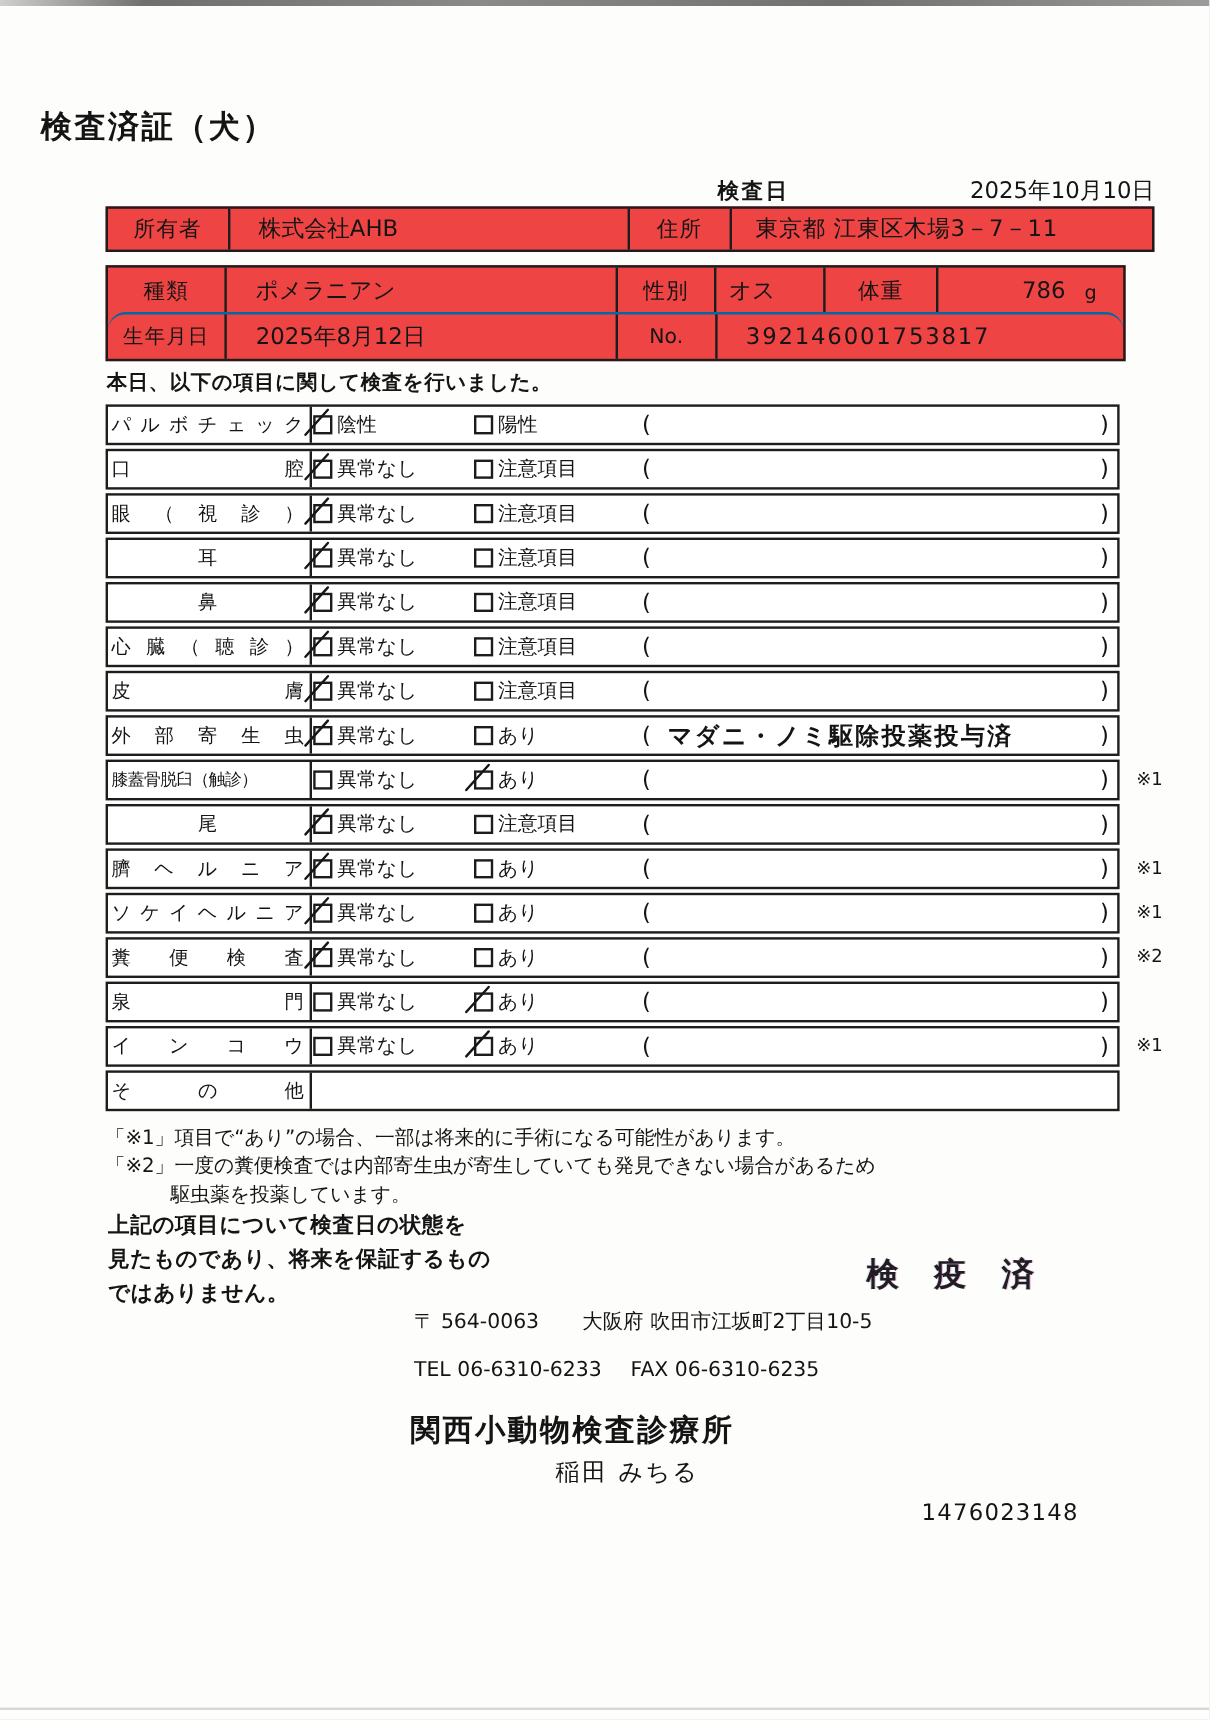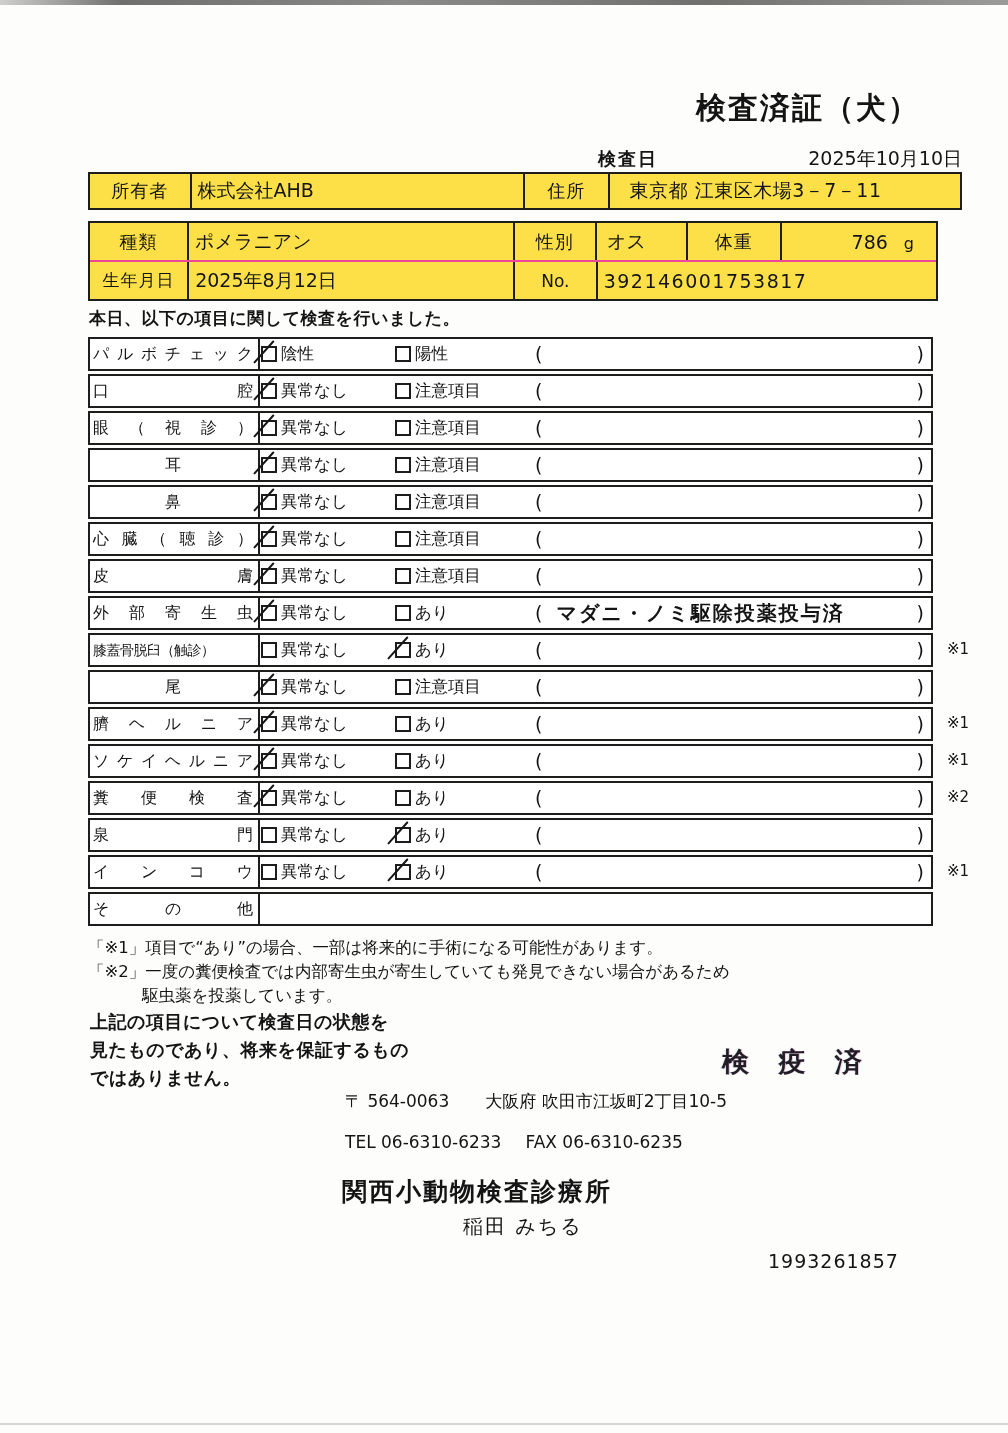--- a/index.html
+++ b/index.html
@@ -8,32 +8,32 @@
     background:#fdfdfc; overflow:hidden;
     font-family:"DejaVu Sans","Liberation Sans",sans-serif;
     color:#141414;
   }
   
   .scan-top { position:absolute; top:0; left:0; width:1008px; height:5px;
     background:linear-gradient(90deg,#cfcfcf,#6f6f6f 12%,#8a8a8a 40%,#707070 70%,#9b9b9b 100%); }
   .scan-bottom { position:absolute; bottom:8px; left:0; width:1008px; height:2px; background:#d7d7d7; }
 
   .abs { position:absolute; }
-  .title { top:88px; left:0; width:920px; text-align:right; padding-left:34px; box-sizing:border-box;
-    font-size:30px; font-weight:700; letter-spacing:2px; }
+  .title { top:88px; left:0; width:920px; text-align:left; padding-left:34px; box-sizing:border-box;
+    font-size:26px; font-weight:700; letter-spacing:2px; }
   .insp-label { top:147px; left:598px; font-size:18px; font-weight:600; letter-spacing:2px; }
   .insp-date  { top:146px; left:790px; width:172px; text-align:right; font-size:19px; }
 
-  .tbl { position:absolute; border:2px solid #1d1d1d; background:#fde047; box-sizing:border-box; display:flex; flex-direction:column; }
+  .tbl { position:absolute; border:2px solid #1d1d1d; background:#ef4444; box-sizing:border-box; display:flex; flex-direction:column; }
   .trow { display:flex; }
-  .trow.second { border-top:2px solid #ec4899; }
+  .trow.second { border-top:2px solid #0369a1;border-radius:15px; }
   .cell { box-sizing:border-box; display:flex; align-items:center; overflow:hidden; white-space:nowrap; }
   .cell.div { border-left:2px solid #1d1d1d; }
   .cell.lab { justify-content:center; font-size:18px; letter-spacing:1px; }
-  .cell.val { padding-left:6px; font-size:19px; }
+  .cell.val { padding-left:24px; font-size:19px; }
   .owner-tbl { left:88px; top:172px; width:874px; height:38px; flex-direction:row; }
   .dog-tbl   { left:88px; top:221px; width:850px; }
   .dog-tbl .trow { height:37px; }
   .addr { letter-spacing:0.5px; }
   .weight-val { justify-content:flex-end; padding-right:22px; gap:16px; font-size:19px; }
   .weight-unit { font-size:16px; position:relative; top:2px; }
   .no-val { font-size:20px; letter-spacing:1.5px; }
 
   .intro { top:307px; left:89px; font-size:17px; font-weight:600; letter-spacing:0.5px; }
 
@@ -378,14 +378,14 @@
   <div class="abs postal-line">
     <span>〒 564-0063</span>
     <span>大阪府 吹田市江坂町2丁目10-5</span>
   </div>
   <div class="abs tel-line">
     <span>TEL 06-6310-6233</span>
     <span>FAX 06-6310-6235</span>
   </div>
   <div class="abs clinic">関西小動物検査診療所</div>
   <div class="abs vet">稲田 みちる</div>
-  <div class="abs docnum">1993261857</div>
+  <div class="abs docnum">1476023148</div>
 </div>
 
 </body></html>

